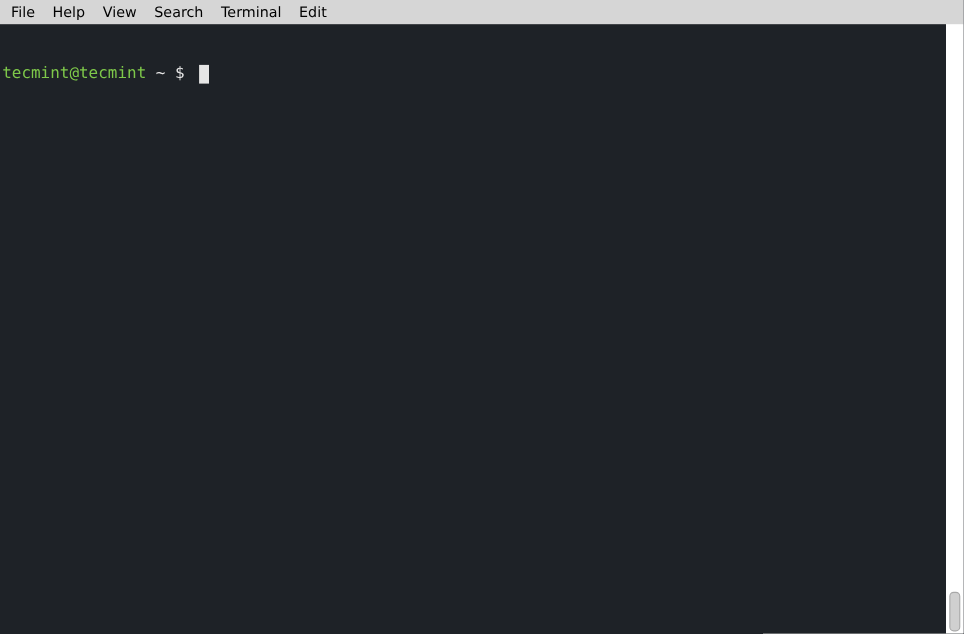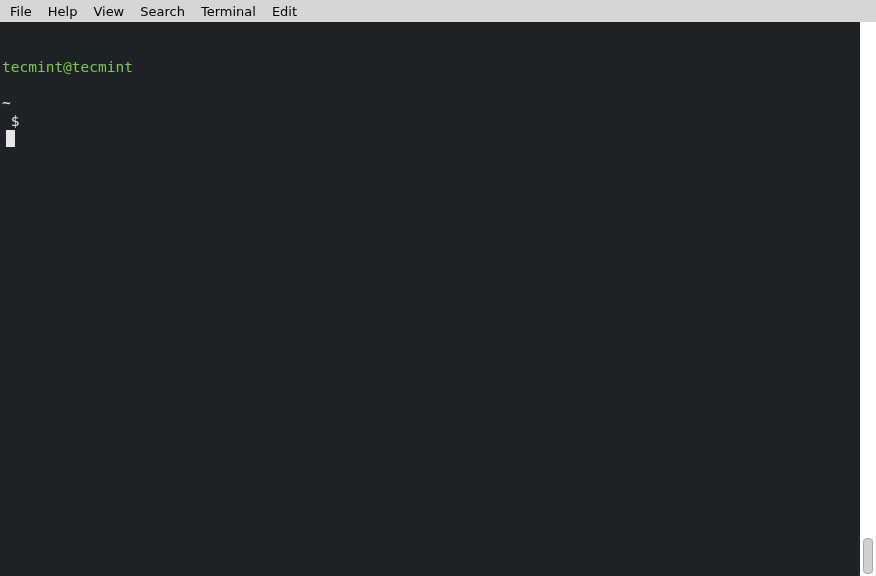--- a/index.html
+++ b/index.html
@@ -42,23 +42,22 @@
       font-family: "DejaVu Sans Mono", "Liberation Mono", monospace;
       font-size: 14.5px;
       line-height: 18px;
       color: #e6e6e6;
       padding: 0;
       white-space: pre;
       overflow: hidden;
     }
     .prompt-line {
       display: flex;
-      align-items: flex-start;
+      align-items: flex-end;
       padding: 0 2px;
-      flex-direction: column;
     }
     .prompt-user {
       color: #7ec84a;
     }
     .prompt-sep {
       color: #e6e6e6;
     }
     .prompt-path {
       color: #e6e6e6;
     }

